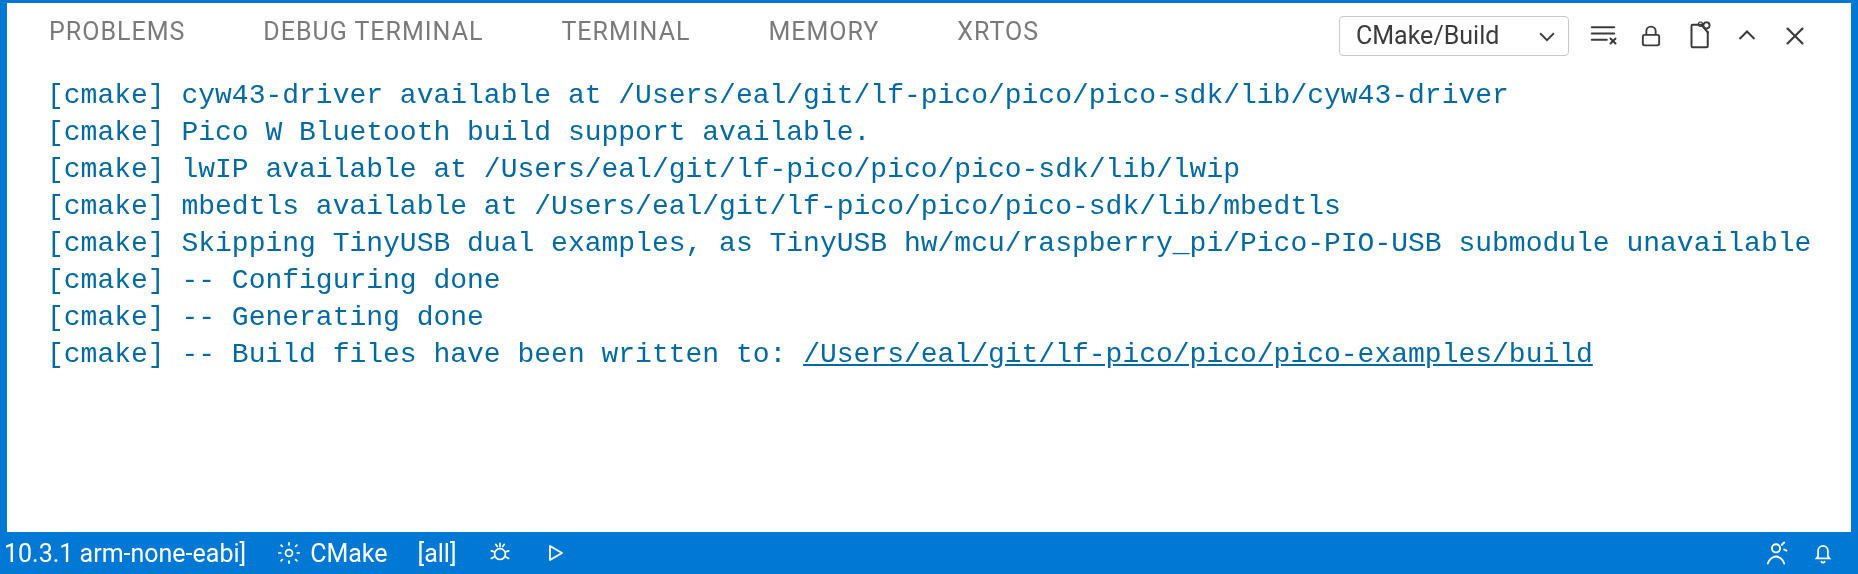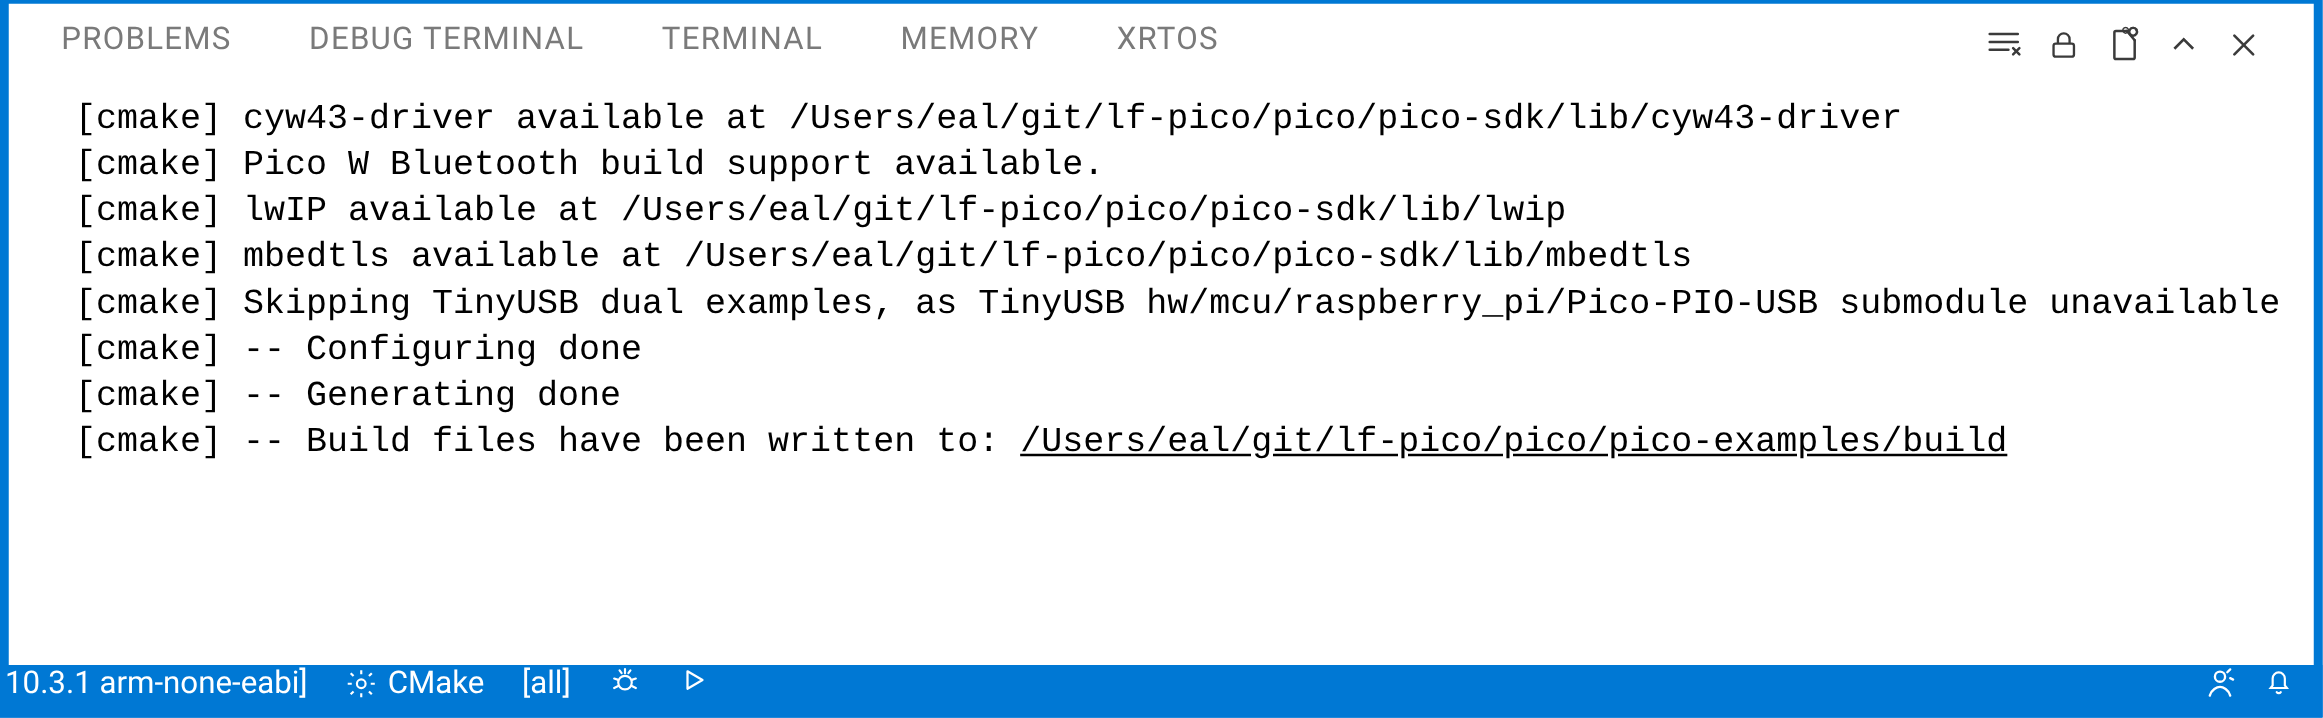--- a/index.html
+++ b/index.html
@@ -27,20 +27,21 @@
     overflow: hidden;
   }
 
   
   .tabbar {
     height: 66px;
     display: flex;
     align-items: center;
     padding-left: 42px;
     border-bottom: 1px solid transparent;
+    gap: 16px;
   }
   .tab {
     font-size: 25px;
     letter-spacing: 1px;
     color: #7a7a7a;
     margin-right: 62px;
     padding: 4px 0 10px 0;
     border-bottom: 2px solid transparent;
     cursor: pointer;
     font-weight: 400;
@@ -77,39 +78,39 @@
     margin-right: 8px;
     color: #3b3b3b;
     cursor: pointer;
   }
   .panel-icon svg { display:block; }
   .tabbar-right { display:flex; align-items:center; padding-right: 28px; }
 
   
   .output {
     flex: 1;
-    padding: 8px 0 0 53px;
+    padding: 8px 0 0 40px;
     font-family: "SF Mono", ui-monospace, Menlo, Consolas, "Liberation Mono", monospace;
     font-size: 28px;
     line-height: 37px;
-    color: #000000;
+    color: #0369a1;
     white-space: pre-wrap;
     overflow: hidden;
   }
   .output .link { text-decoration: underline; }
 
   
   .statusbar {
     position: absolute;
     left: 0; right: 0; bottom: 0;
     height: 42px;
     background: #0078d4;
     color: #ffffff;
     display: flex;
-    align-items: flex-start;
+    align-items: center;
     font-size: 25px;
     padding: 0 18px 0 4px;
   }
   .status-item {
     display: flex;
     align-items: center;
     margin-right: 30px;
     cursor: pointer;
     white-space: nowrap;
   }
@@ -125,20 +126,28 @@
   <div class="tabbar">
     <div class="tab">PROBLEMS</div>
     <div class="tab">DEBUG TERMINAL</div>
     <div class="tab">TERMINAL</div>
     <div class="tab">MEMORY</div>
     <div class="tab">XRTOS</div>
 
     <div class="tabbar-spacer"></div>
 
     <div class="tabbar-right">
+      <div class="filter-select">
+        <span>CMake/Build</span>
+        <span class="chev">
+          <svg width="22" height="22" viewBox="0 0 16 16" fill="none" stroke="#3b3b3b" stroke-width="1.3">
+              <polyline points="3,6 8,11 13,6"></polyline>
+            </svg>
+        </span>
+      </div>
       <div class="panel-icon">
         <svg width="30" height="30" viewBox="0 0 24 24" fill="none" stroke="#3b3b3b" stroke-width="1.6" stroke-linecap="round">
           <line x1="3" y1="5" x2="21" y2="5"></line>
           <line x1="3" y1="10" x2="21" y2="10"></line>
           <line x1="3" y1="15" x2="15" y2="15"></line>
           <line x1="18" y1="14" x2="22" y2="18"></line>
           <line x1="22" y1="14" x2="18" y2="18"></line>
         </svg>
       </div>
       <div class="panel-icon">

